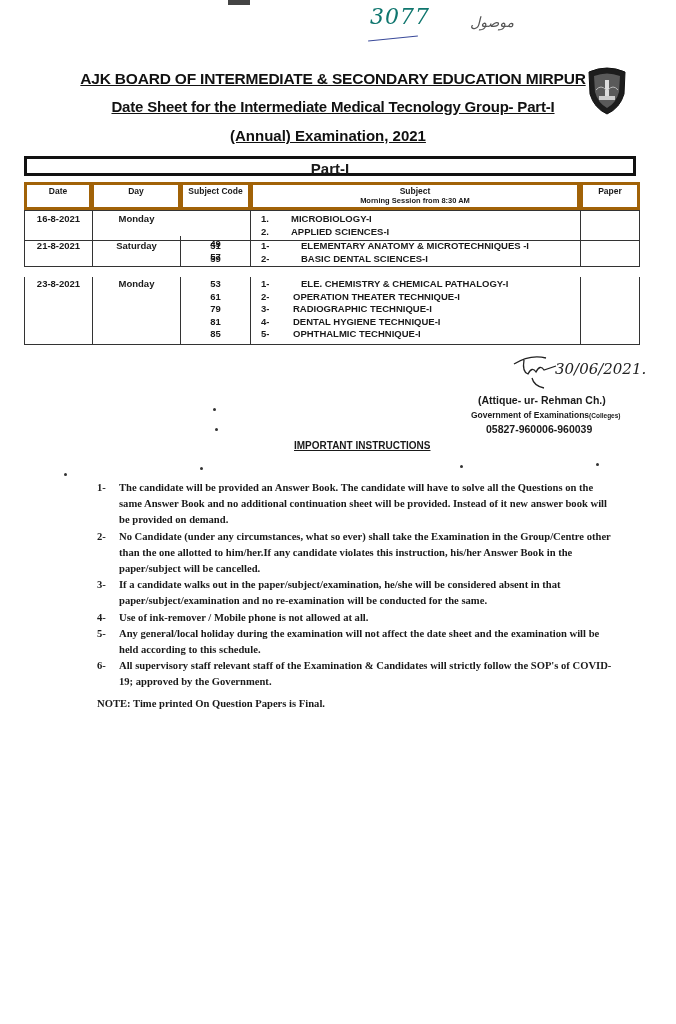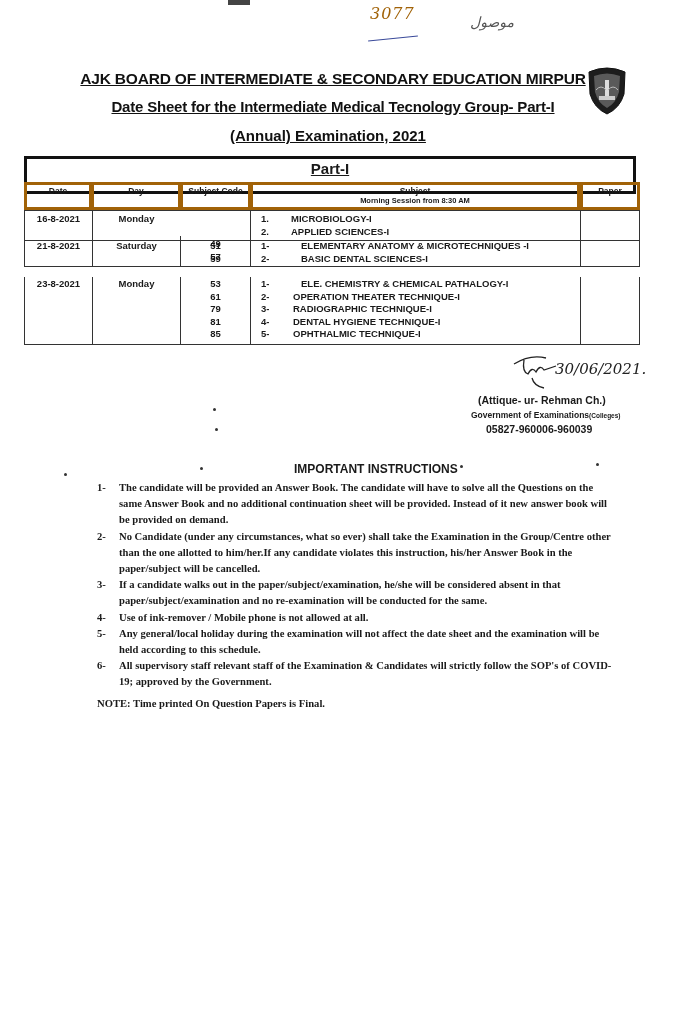--- a/index.html
+++ b/index.html
@@ -4,36 +4,36 @@
 <style>
   html, body { margin:0; padding:0; }
   body {
     width:676px; height:1024px; background:#ffffff; position:relative; overflow:hidden;
     font-family: "Liberation Sans", sans-serif; color:#1a1a1a;
   }
   .abs { position:absolute; }
   .topmark { left:228px; top:0; width:22px; height:5px; background:#444; }
   .handnum {
     left:370px; top:4px; font-family:"DejaVu Serif", serif; font-style:italic;
-    font-size:16px; color:#a16207; letter-spacing:1px;
+    font-size:22px; color:#0f766e; letter-spacing:1px;
   }
   .handline { left:368px; top:38px; width:50px; height:1px; background:#3a4a9a; transform:rotate(-6deg); }
   .urdu-note { left:470px; top:14px; font-size:14px; color:#555; font-style:italic; direction:rtl; }
   .title-line {
     left:0; width:676px; text-align:center; font-weight:bold; text-decoration:underline;
     font-family:"Liberation Sans", sans-serif; color:#111;
   }
   .t1 { top:70px; font-size:15.5px; letter-spacing:-0.2px; left:-5px; }
   .t2 { top:98px; font-size:15px; letter-spacing:-0.2px; left:-5px;}
   .t3 { top:127px; font-size:15px; left:-10px;}
   .crest { left:586px; top:66px; width:42px; height:50px; }
 
   .table-wrap { left:24px; top:156px; width:616px; }
   .parthdr {
-    position:absolute; left:0; top:0; width:612px; height:38px; border:3px solid #111; box-sizing:border-box;
+    position:absolute; left:0; top:0; width:612px; height:20px; border:3px solid #111; box-sizing:border-box;
   }
   .parthdr span {
     position:absolute; left:0; right:0; top:1px; text-align:center; font-weight:bold; font-size:15px; text-decoration:underline;
   }
   .hdrrow { position:absolute; top:26px; left:0; height:28px; }
   .hcell {
     position:absolute; top:0; height:28px; border:3px solid #a16207; box-sizing:border-box; text-align:center;
     font-weight:bold; font-size:8.5px; font-family:"Liberation Sans", sans-serif; line-height:9px; padding-top:2px;
     transform-origin:center; letter-spacing:0;
   }
@@ -45,21 +45,21 @@
   .txt { font-size:9.5px; font-weight:bold; line-height:12.5px; }
   .center { text-align:center; }
   .subj-line { display:flex; }
   .subj-num { width:30px; padding-left:10px; }
   .sig-date { left:555px; top:360px; font-family:"DejaVu Serif", serif; font-style:italic; font-size:15px; color:#222; }
   .sig-name { left:478px; top:394px; font-weight:bold; font-size:10.5px; }
   .sig-role { left:471px; top:410px; font-weight:bold; font-size:8.5px; }
   .sig-role small { font-size:6.5px; }
   .sig-phone { left:486px; top:423px; font-weight:bold; font-size:10.5px; }
 
-  .instr-title { left:294px; top:462px; font-weight:bold; font-size:12px; font-family:"Liberation Sans", sans-serif; }
+  .instr-title { left:294px; top:440px; font-weight:bold; font-size:10px; text-decoration:underline; font-family:"Liberation Sans", sans-serif; }
   .instr { left:97px; top:480px; width:520px; font-family:"Liberation Serif", serif; font-weight:bold; font-size:10.6px; line-height:16.2px; }
   .instr-item { display:flex; margin-bottom:0; }
   .instr-num { width:22px; flex:none; }
   .instr-text { flex:1; }
   .note { left:97px; top:698px; font-family:"Liberation Serif", serif; font-weight:bold; font-size:10.6px; }
   .dot { width:3px; height:3px; background:#333; border-radius:50%; }
 </style>
 </head>
 <body>
 

